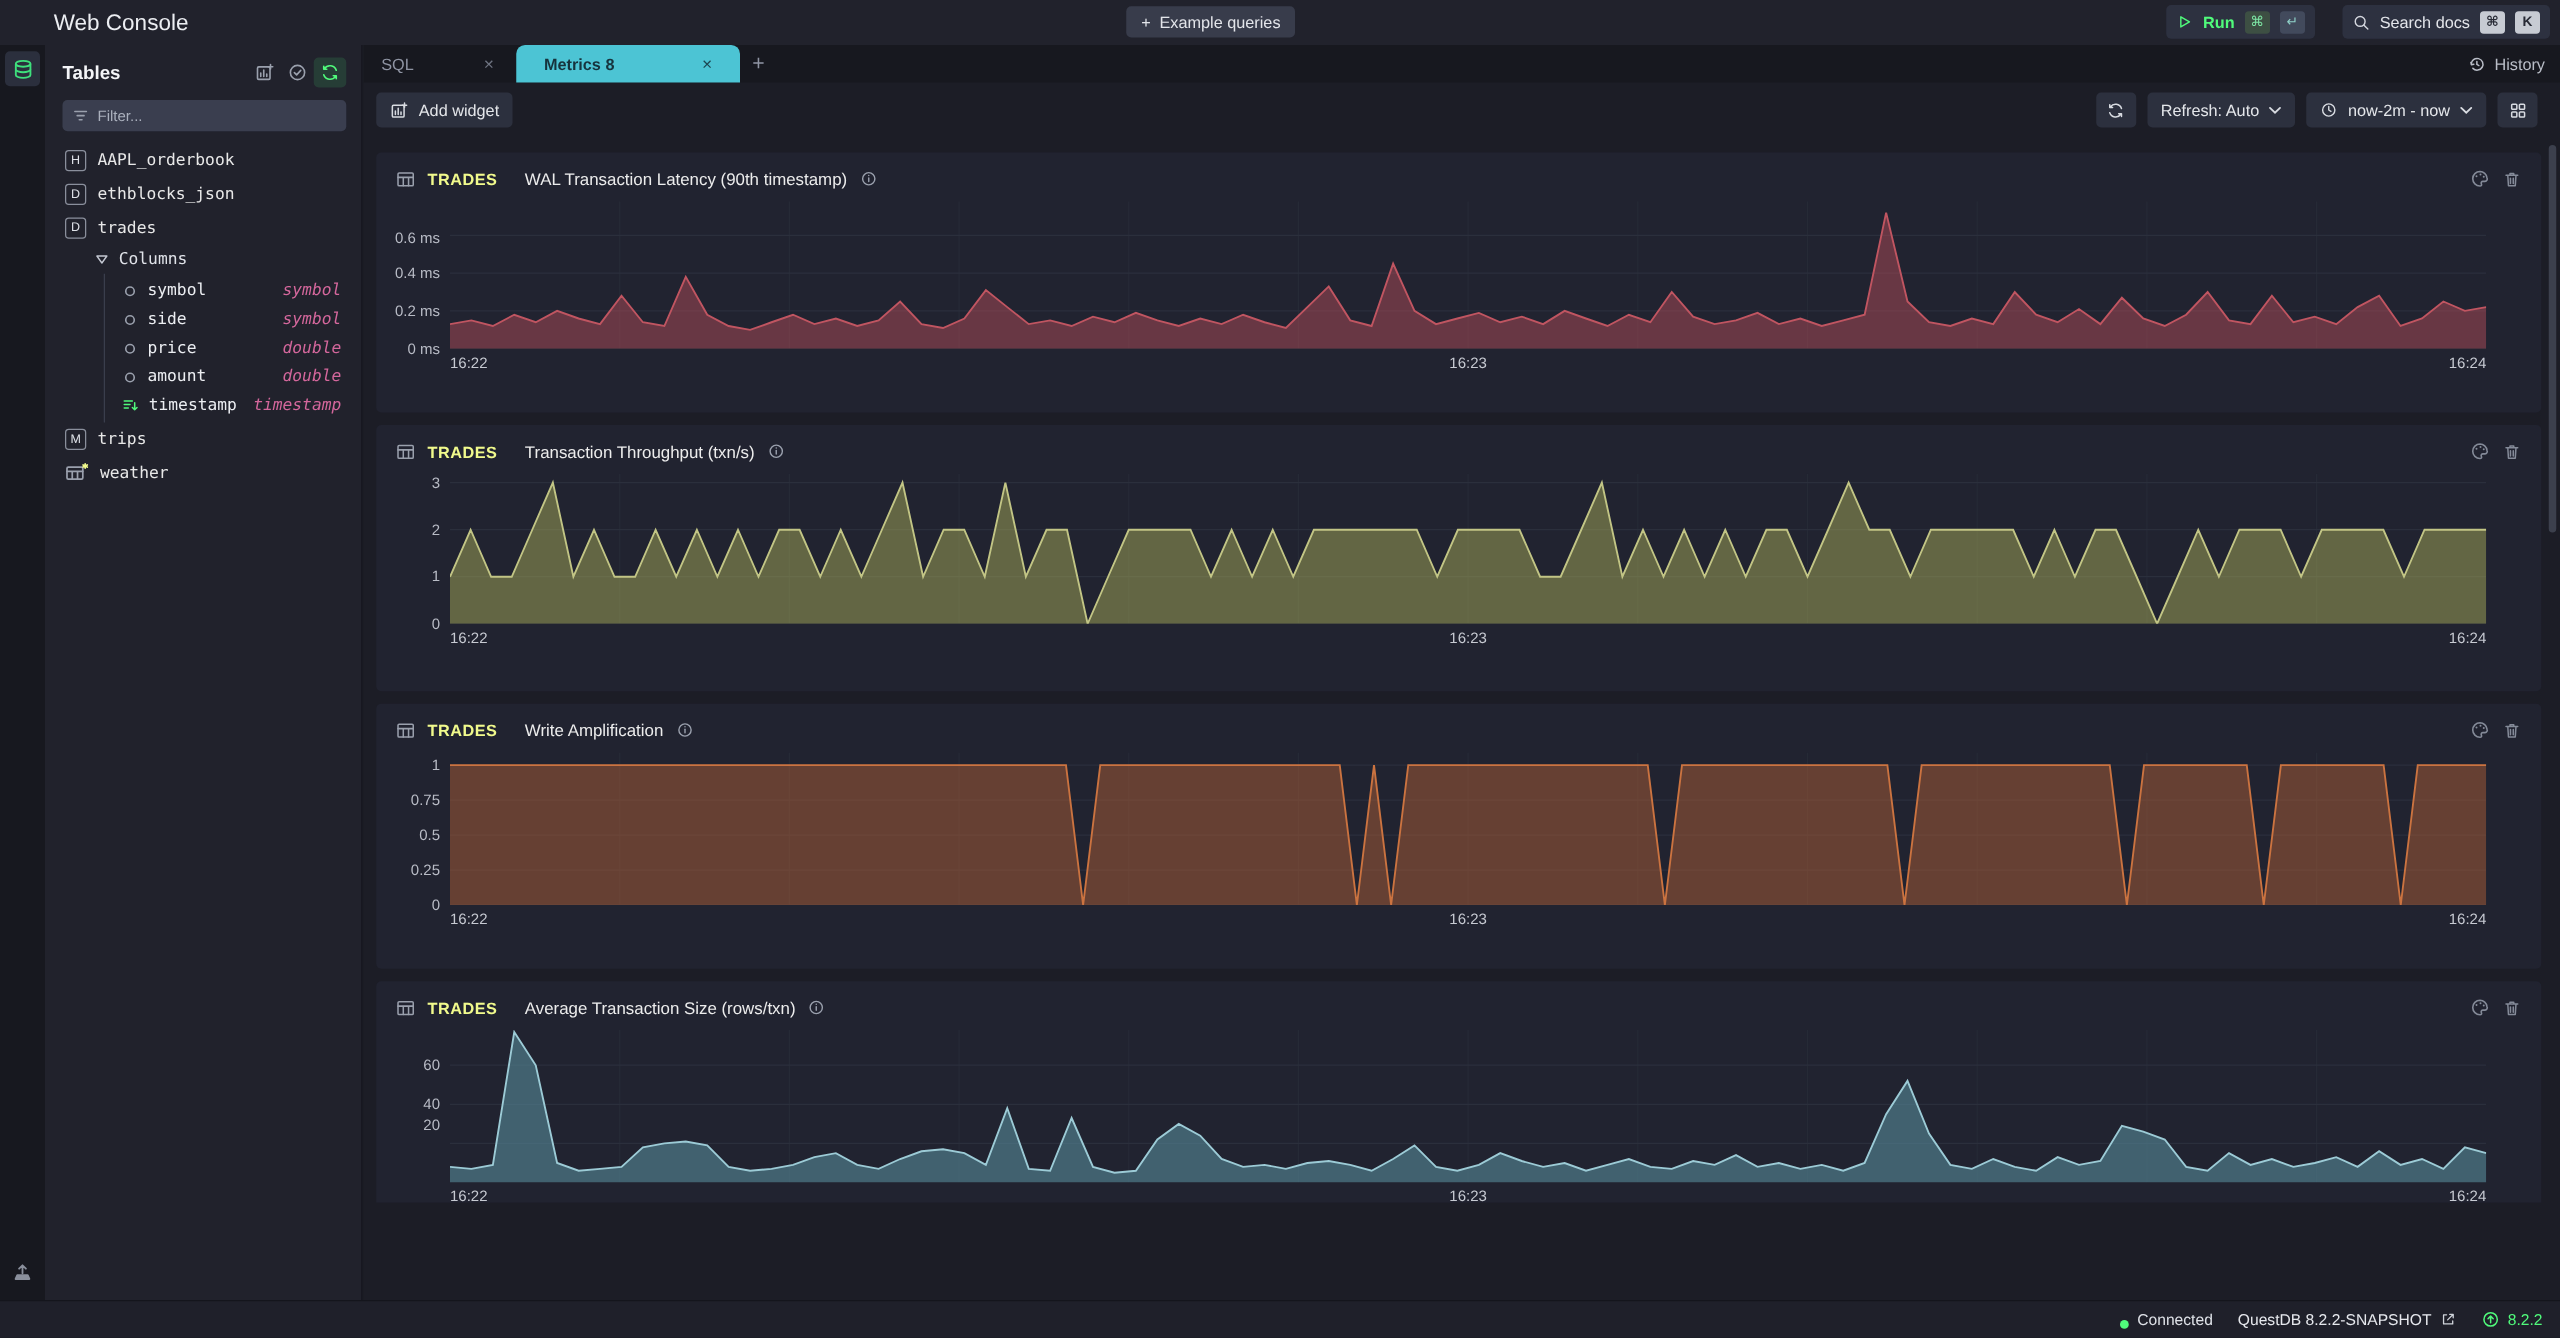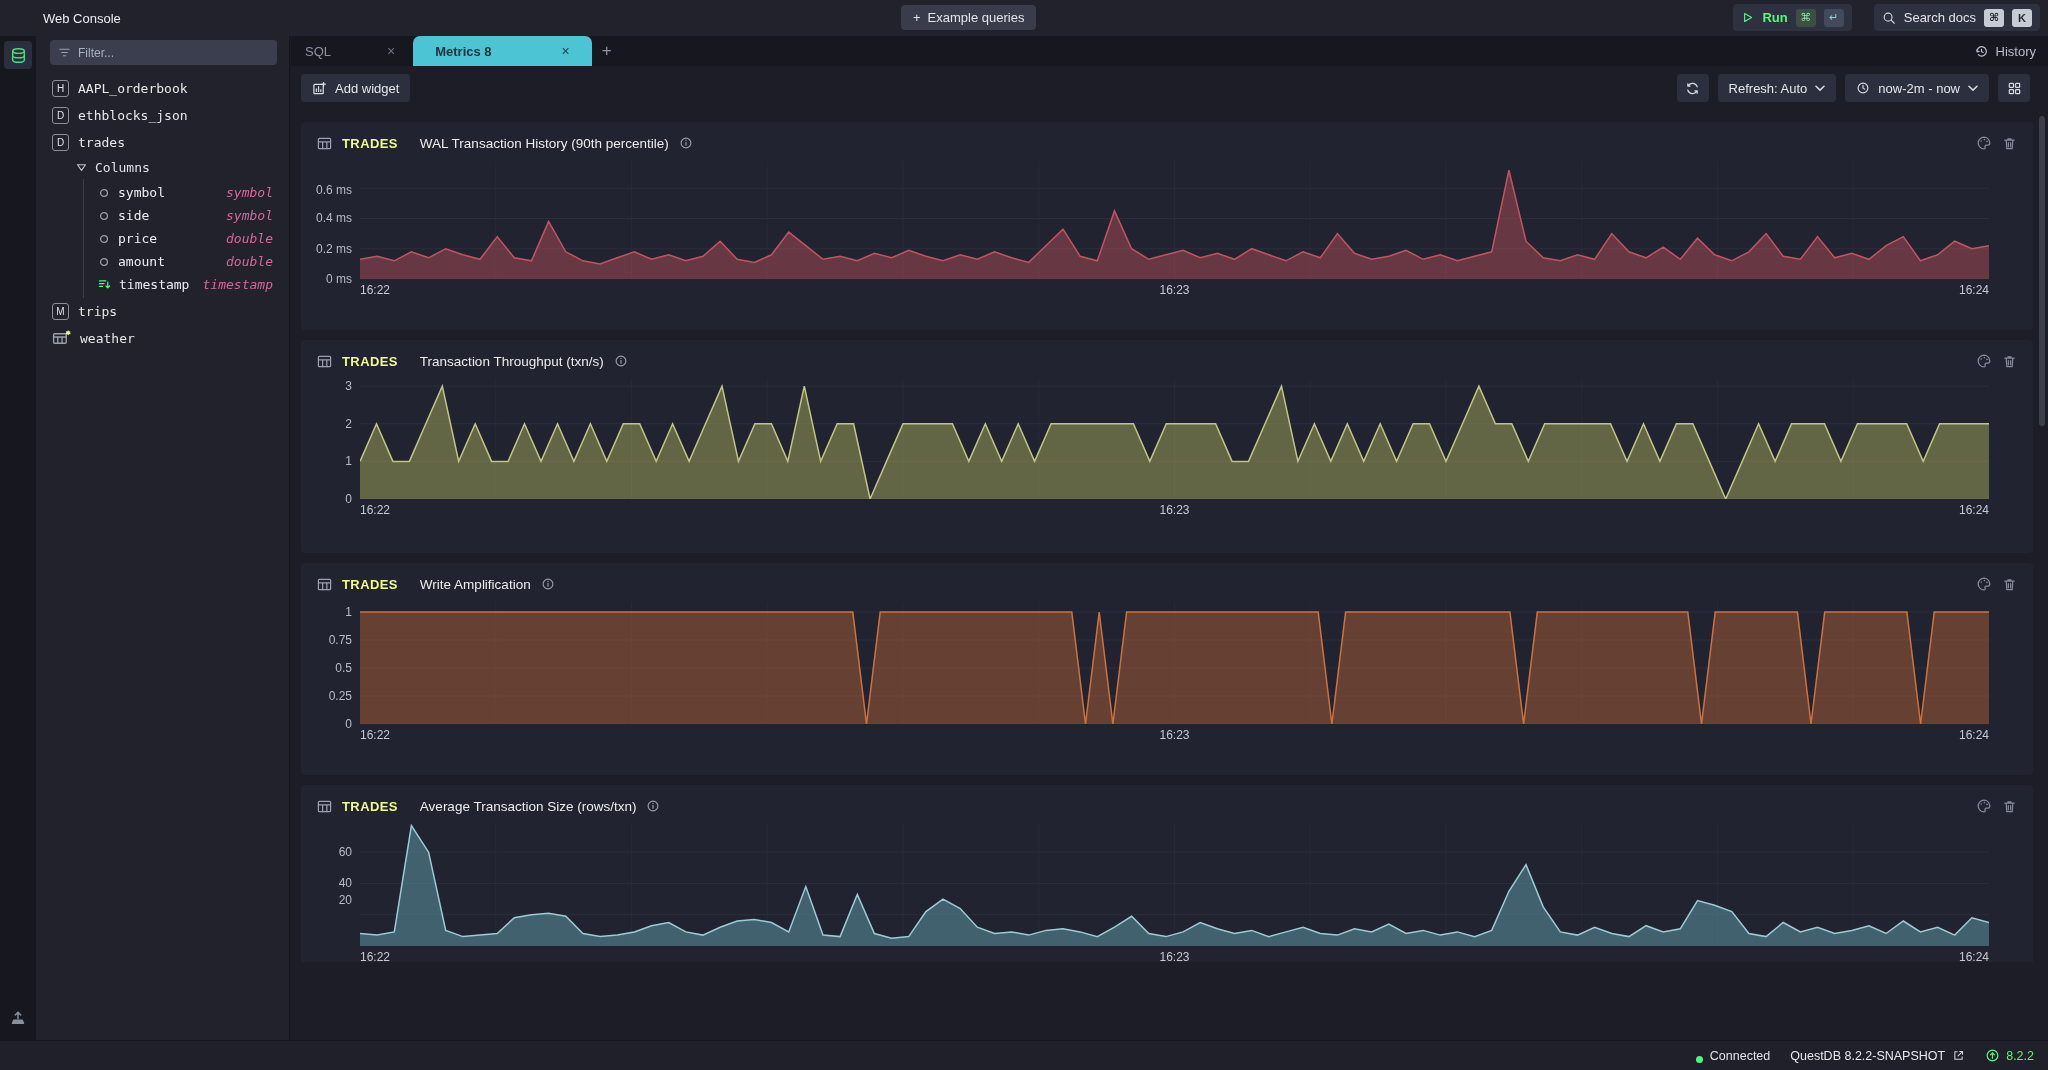--- a/index.html
+++ b/index.html
@@ -4,21 +4,21 @@
 <style>
   *{margin:0;padding:0;box-sizing:border-box;}
   html,body{width:2048px;height:1070px;overflow:hidden;background:#1b1c24;
     font-family:"Liberation Sans","DejaVu Sans",sans-serif;color:#e8eaee;}
   svg{display:block;}
   .ic{stroke:#9aa0ad;fill:none;stroke-width:1.3;stroke-linecap:round;stroke-linejoin:round;}
 
   
   #topbar{position:absolute;left:0;top:0;width:2048px;height:36px;background:#21222c;
     display:flex;align-items:center;z-index:30;}
-  #app-title{margin-left:43px;font-size:13px;color:#eceef2;}
+  #app-title{margin-left:43px;font-size:18px;color:#eceef2;}
   #example-btn{position:absolute;left:901px;top:5px;height:25px;display:flex;align-items:center;gap:7px;
     background:#383c4b;border-radius:4px;padding:0 12px;font-size:13px;color:#e3e5ea;cursor:pointer;}
   #topbar-right{position:absolute;right:8px;top:4px;display:flex;align-items:center;gap:22px;}
   .tb-group{display:flex;align-items:center;gap:8px;background:#2d3140;border-radius:4px;height:27px;padding:0 8px;}
   .run-label{color:#50fa7b;font-size:13px;font-weight:bold;}
   .kbd{display:inline-flex;align-items:center;justify-content:center;height:18px;min-width:20px;
     border-radius:3px;font-size:11px;padding:0 4px;}
   .kbd.green{background:#3d4f43;color:#7de6a4;}
   .kbd.teal{background:#424a5c;color:#8fd0c8;}
   .kbd.light{background:#c7cbd3;color:#272a35;font-weight:bold;}
@@ -136,20 +136,41 @@
   </div>
   <div id="rail-bottom">
     <svg class="ic" width="18" height="18" viewBox="0 0 16 16" style="stroke:#8a8f9c">
       <path d="M8 9.5V3.8M5.6 6.2L8 3.8l2.4 2.4"></path>
       <path d="M4.3 10.8h7.4l1.2 2.7H3.1z" fill="#8a8f9c"></path>
     </svg>
   </div>
 </nav>
 
 <aside id="sidebar">
+  <div id="sb-header">
+    <span id="sb-title">Tables</span>
+    <div class="sb-hicon">
+      <svg class="ic" width="16" height="16" viewBox="0 0 16 16">
+          <rect x="2" y="3.5" width="10" height="10" rx="1"></rect>
+          <path d="M4.6 11.2V8.4M7 11.2V6M9.4 11.2V9.2M12.4 1.6v3.6M10.6 3.4h3.6"></path>
+        </svg>
+    </div>
+    <div class="sb-hicon">
+      <svg class="ic" width="16" height="16" viewBox="0 0 16 16">
+          <circle cx="8" cy="8" r="5.7"></circle>
+          <path d="M5.5 8.1l1.8 1.8 3.3-3.6"></path>
+        </svg>
+    </div>
+    <div class="sb-hicon active">
+      <svg class="ic" width="16" height="16" viewBox="0 0 16 16" style="stroke:#50fa7b">
+        <path d="M13 6.2A5.3 5.3 0 0 0 3.6 4.9M3 3v2.4h2.4"></path>
+        <path d="M3 9.8a5.3 5.3 0 0 0 9.4 1.3M13 13v-2.4h-2.4"></path>
+      </svg>
+    </div>
+  </div>
 
   <div id="filter-wrap">
     <svg class="ic" width="13" height="13" viewBox="0 0 14 14">
         <path d="M2 3.5h10M4 7h6M5.8 10.5h2.4"></path>
       </svg>
     <input id="filter-input" placeholder="Filter..." style="">
   </div>
 
   <div class="tree">
     <div class="titem">
@@ -285,21 +306,21 @@
 
   <div id="content">
 
     <section class="widget h1 c1">
       <div class="whead">
         <svg class="ic" width="15" height="15" viewBox="0 0 16 16">
             <rect x="1.5" y="2.5" width="13" height="11" rx="1"></rect>
             <path d="M1.5 6.3h13M6 6.3v7.2M10.5 6.3v7.2"></path>
           </svg>
         <span class="wtrades">TRADES</span>
-        <span class="wtitle">WAL Transaction History (90th percentile)</span>
+        <span class="wtitle">WAL Transaction Latency (90th timestamp)</span>
         <svg class="ic" width="14" height="14" viewBox="0 0 16 16">
             <circle cx="8" cy="8" r="5.6"></circle>
             <path d="M8 7.3v3.3"></path>
             <circle cx="8" cy="5.1" r=".7" fill="#9aa0ad" stroke="none"></circle>
           </svg>
         <span class="spacer"></span>
         <svg class="ic" width="16" height="16" viewBox="0 0 16 16" style="stroke:#848a98">
             <path d="M8 2.2a5.8 5.8 0 1 0 0 11.6c1.2 0 1.5-.9 1.1-1.7-.5-1 .1-2 1.3-2h1.6a1.9 1.9 0 0 0 1.6-2.8A5.8 5.8 0 0 0 8 2.2z"></path>
             <circle cx="5.2" cy="6" r=".8" fill="#848a98" stroke="none"></circle>
             <circle cx="8.4" cy="4.6" r=".8" fill="#848a98" stroke="none"></circle>

